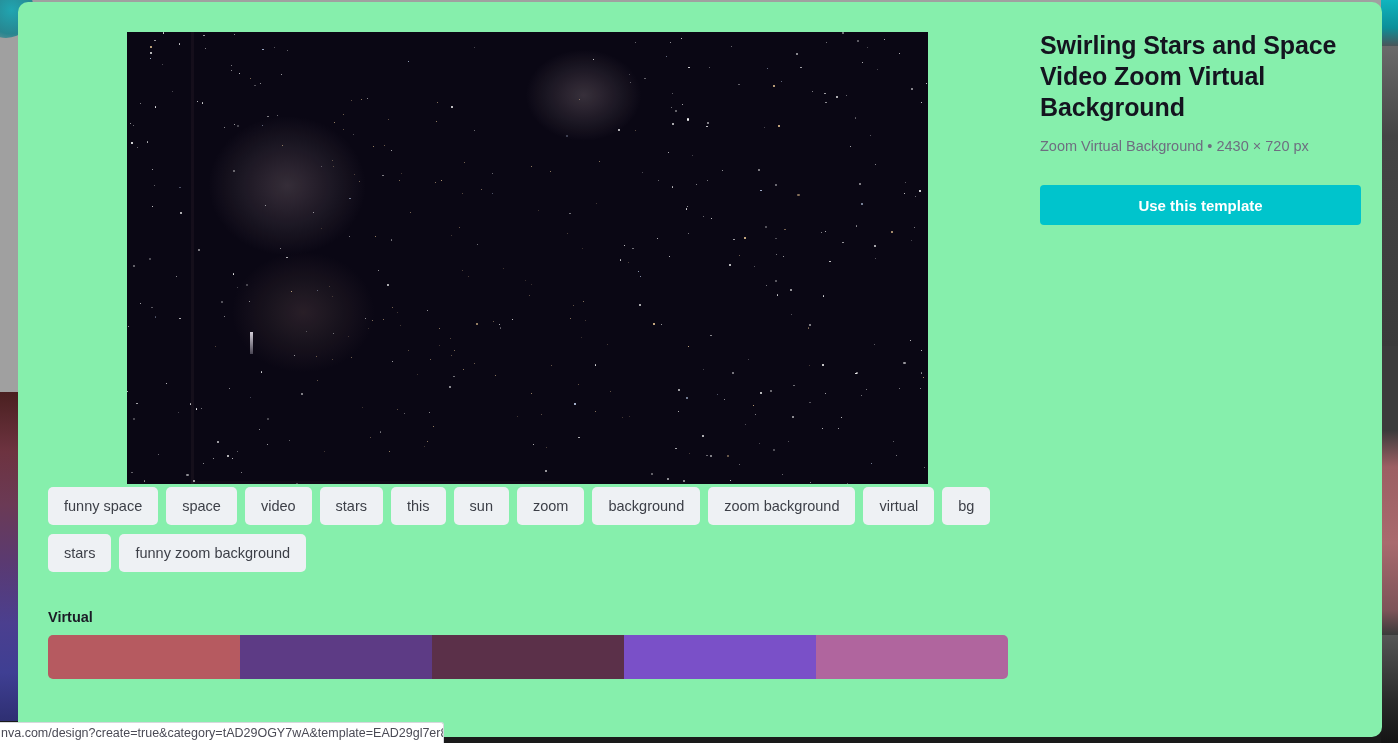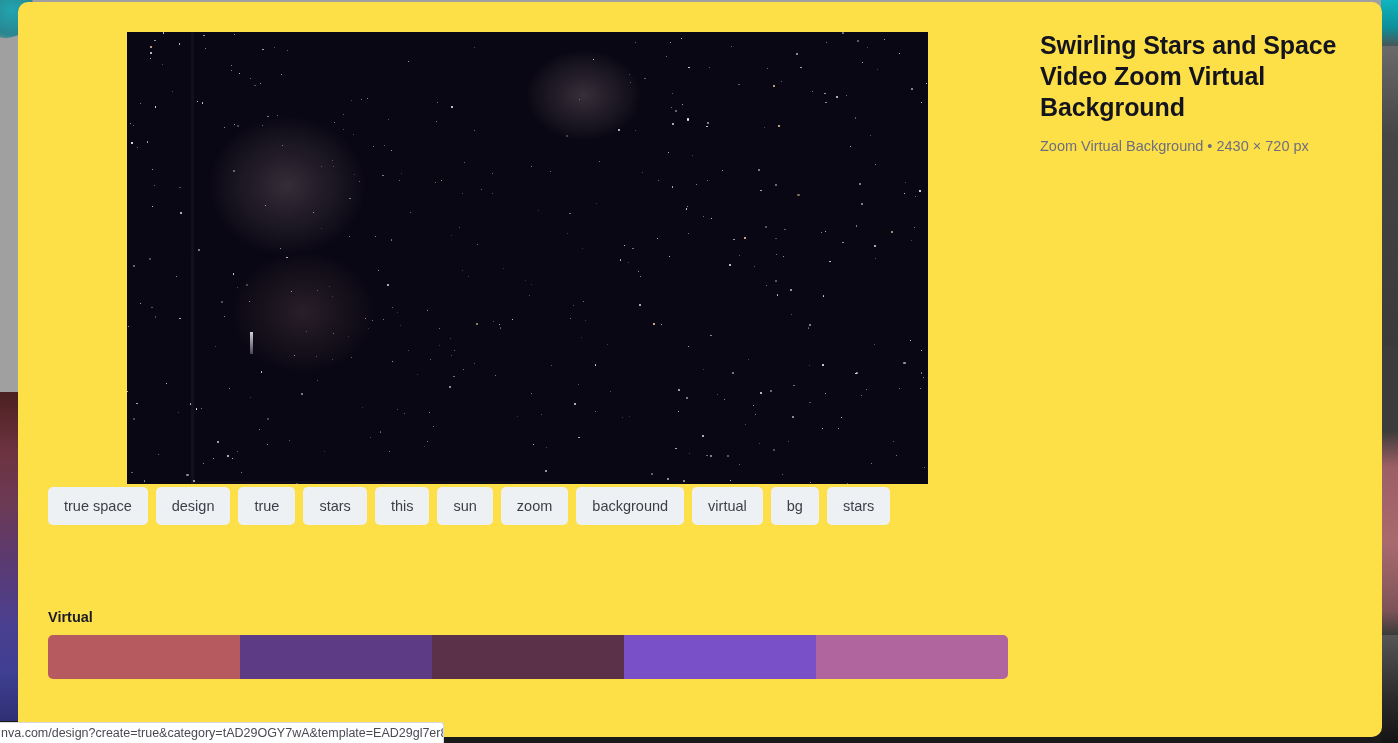--- a/index.html
+++ b/index.html
@@ -81,21 +81,21 @@
     background: linear-gradient(to bottom, #555 0%, #2a2a2a 60%, #141414 100%);
   }
 
   
   .modal-panel {
     position: absolute;
     left: 18px;
     top: 2px;
     width: 1364px;
     height: 735px;
-    background: #fde047;
+    background: #86efac;
     border-radius: 10px;
     overflow: hidden;
   }
 
   .panel-inner {
     position: absolute;
     inset: 0;
   }
 
   
@@ -686,34 +686,37 @@
           <div class="star warm" style="left: 368.3px; top: 342.5px; width: 1px; height: 1px; opacity: 0.68;"></div>
           <div class="star warm" style="left: 451.1px; top: 351.6px; width: 1px; height: 1px; opacity: 0.49;"></div>
           <div class="star warm" style="left: 232.2px; top: 149px; width: 1px; height: 1px; opacity: 0.56;"></div>
         </div>
       <div class="light-streak"></div>
     </div>
 
     <div class="info-col">
       <div class="tpl-title">Swirling Stars and Space Video Zoom Virtual Background</div>
       <div class="tpl-meta">Zoom Virtual Background • 2430 × 720 px</div>
+      <button class="use-btn">Use this template</button>
     </div>
 
     <div class="tags-wrap">
-        <div class="tag-pill">true space</div>
-        <div class="tag-pill">design</div>
-        <div class="tag-pill">true</div>
+        <div class="tag-pill">funny space</div>
+        <div class="tag-pill">space</div>
+        <div class="tag-pill">video</div>
         <div class="tag-pill">stars</div>
         <div class="tag-pill">this</div>
         <div class="tag-pill">sun</div>
         <div class="tag-pill">zoom</div>
         <div class="tag-pill">background</div>
+        <div class="tag-pill">zoom background</div>
         <div class="tag-pill">virtual</div>
         <div class="tag-pill">bg</div>
         <div class="tag-pill">stars</div>
+        <div class="tag-pill">funny zoom background</div>
       </div>
 
     <div class="colors-heading">Virtual</div>
     <div class="swatch-row">
         <div class="swatch" style="background: rgb(182, 90, 96);"></div>
         <div class="swatch" style="background: rgb(93, 59, 133);"></div>
         <div class="swatch" style="background: rgb(91, 48, 73);"></div>
         <div class="swatch" style="background: rgb(122, 80, 200);"></div>
         <div class="swatch" style="background: rgb(176, 101, 158);"></div>
       </div>

